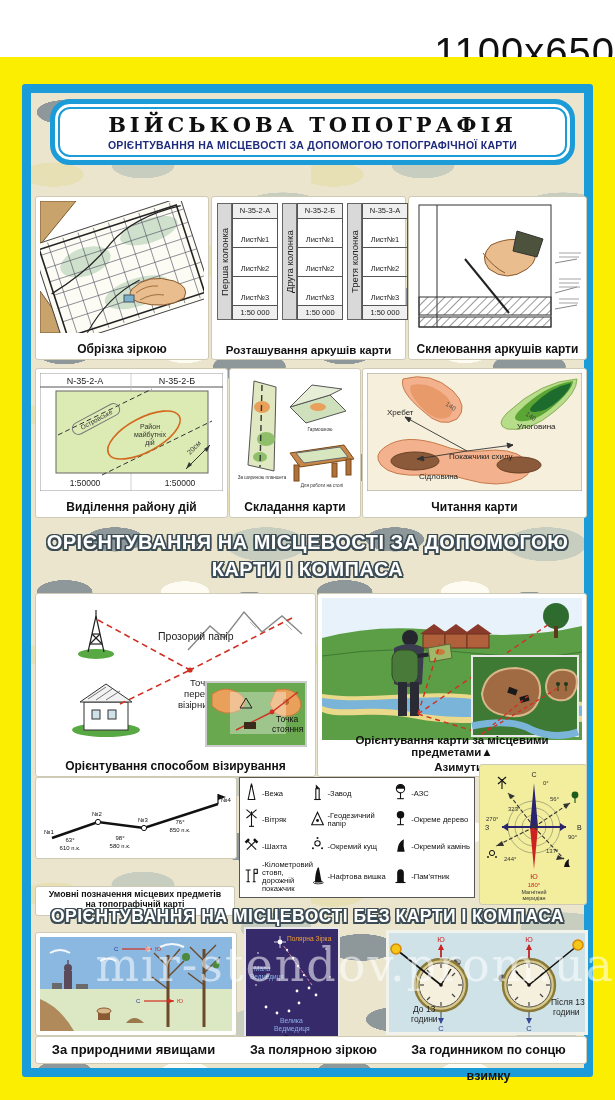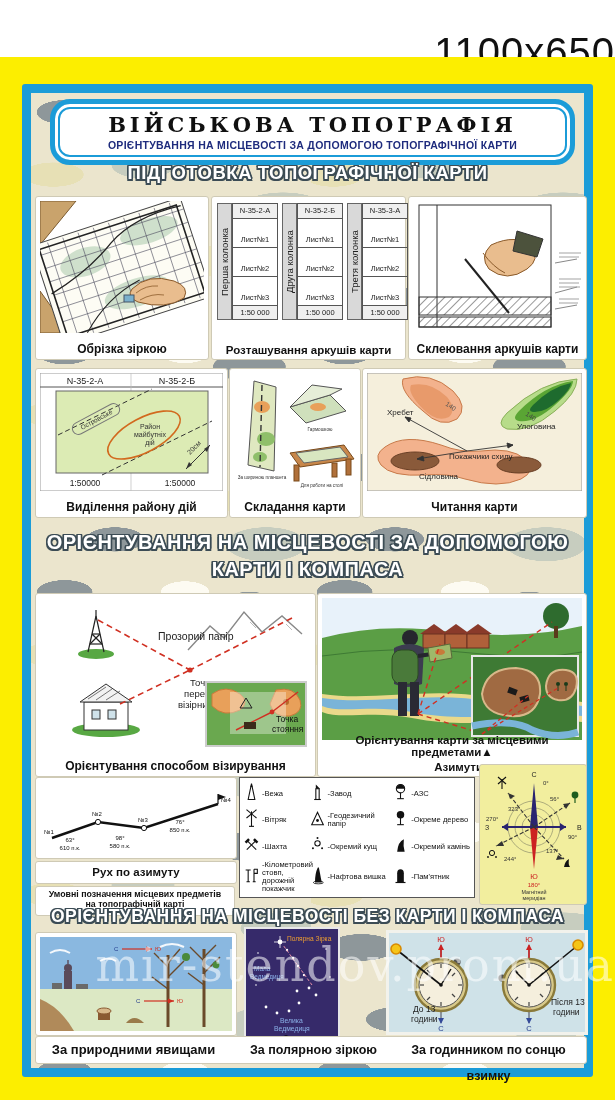--- a/index.html
+++ b/index.html
@@ -71,21 +71,20 @@
   <div class="frame-blue"></div>
   <div class="camo"></div>
 
   <div class="layer">
 
     <div class="banner">
       <div class="t">ВІЙСЬКОВА ТОПОГРАФІЯ</div>
       <div class="s">ОРІЄНТУВАННЯ НА МІСЦЕВОСТІ ЗА ДОПОМОГОЮ ТОПОГРАФІЧНОЇ КАРТИ</div>
     </div>
 
-    <div class="hdr" style="top:162px;font-size:18.5px;">ПІДГОТОВКА ТОПОГРАФІЧНОЇ КАРТИ</div>
 
     <div class="card" style="left:35px;top:196px;width:172px;height:162px;">
       <svg width="164" height="132" viewBox="0 0 164 132">
         <rect width="164" height="132" fill="#ffffff"></rect>
         <polygon points="0,0 36,0 0,44" fill="#c9a36c" stroke="#7a5a30" stroke-width="1"></polygon>
         <polygon points="0,90 30,132 0,132" fill="#c9a36c" stroke="#7a5a30" stroke-width="1"></polygon>
         <g transform="rotate(-18 82 70)">
           <rect x="4" y="18" width="156" height="104" fill="#fdfcf4" stroke="#444"></rect>
           <ellipse cx="50" cy="50" rx="26" ry="14" fill="#cfe0cc"></ellipse>
           <ellipse cx="120" cy="40" rx="30" ry="12" fill="#cfe0cc"></ellipse>
@@ -398,21 +397,20 @@
         <text x="98" y="40" font-size="6" fill="#111">№3</text>
         <text x="181" y="20" font-size="6" fill="#111">№4</text>
         <text x="30" y="60" font-size="6" text-anchor="middle" fill="#111">63°</text>
         <text x="30" y="68" font-size="6" text-anchor="middle" fill="#111">610 п.к.</text>
         <text x="80" y="58" font-size="6" text-anchor="middle" fill="#111">98°</text>
         <text x="80" y="66" font-size="6" text-anchor="middle" fill="#111">580 п.к.</text>
         <text x="140" y="42" font-size="6" text-anchor="middle" fill="#111">76°</text>
         <text x="140" y="50" font-size="6" text-anchor="middle" fill="#111">850 п.к.</text>
       </svg>
     </div>
-    <div class="strip" style="left:35px;top:861px;width:200px;height:21px;line-height:21px;font-size:11.5px;">Рух по азимуту</div>
     <div class="strip" style="left:35px;top:886px;width:200px;height:30px;font-size:8.8px;padding-top:2px;box-sizing:border-box;">
       <div>Умовні позначення місцевих предметів</div>
       <div>на топографічній карті</div>
     </div>
 
     <div class="legend">
       <div class="litem">
         <span class="licon"><svg width="15" height="20" viewBox="0 0 18 24">
               <polygon points="5,21 9,2 13,21" fill="none" stroke="#111" stroke-width="1.3"></polygon>
               <polygon points="7.6,6 9,2 10.4,6" fill="#111"></polygon>

